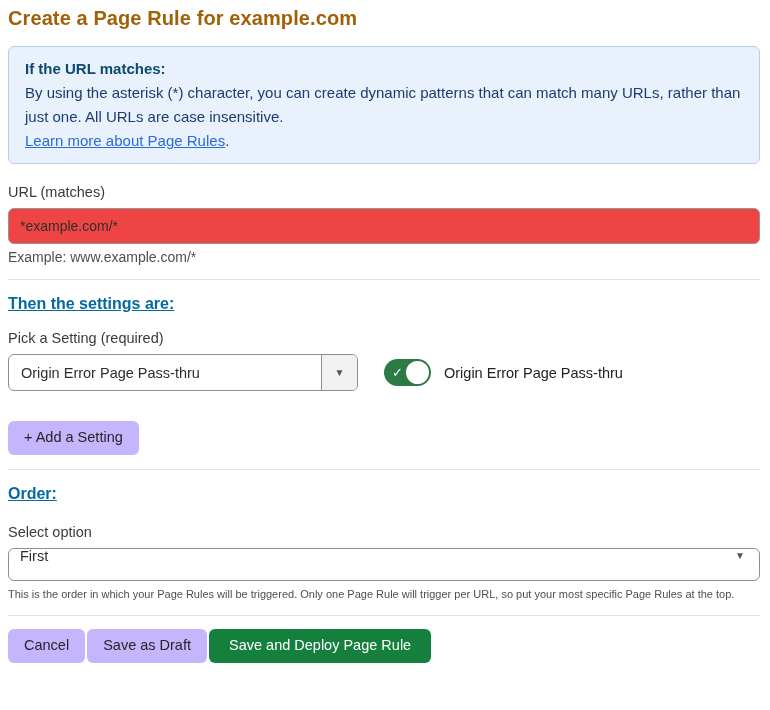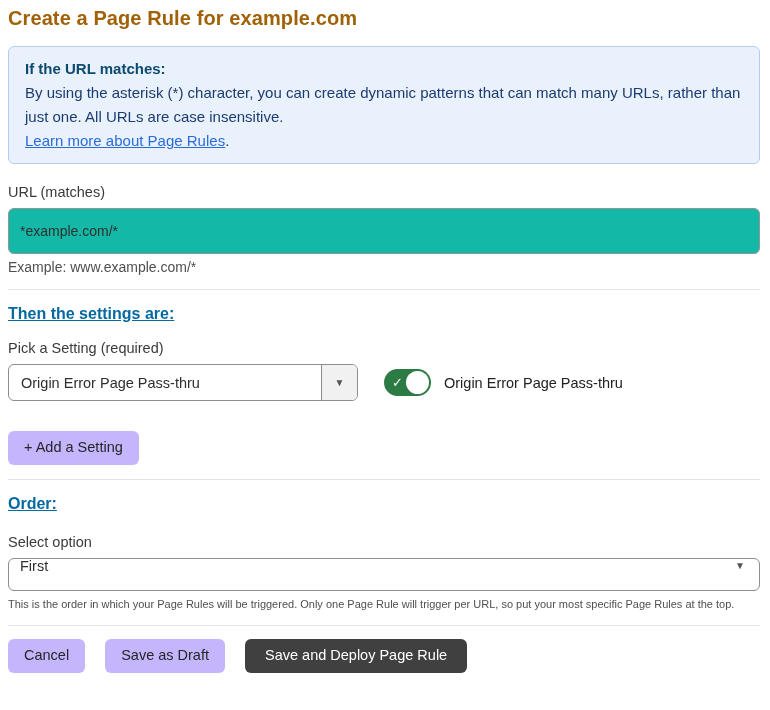--- a/index.html
+++ b/index.html
@@ -42,28 +42,28 @@
     text-decoration: underline;
     cursor: pointer;
   }
   .field-label {
     font-size: 14.5px;
     color: #3a3a3a;
     margin-bottom: 8px;
   }
   .text-input {
     width: 100%;
-    height: 46px;
+    height: 36px;
     border: 1px solid #949494;
     border-radius: 6px;
     padding: 0 11px;
     font-size: 14px;
     color: #2f2f2f;
     font-family: "Liberation Sans", "DejaVu Sans", sans-serif;
-    background: #14b8a6;
+    background: #ef4444;
     outline: none;
   }
   .helper-text {
     margin-top: 5px;
     font-size: 14px;
     color: #4f4f4f;
   }
   .divider {
     border: none;
     border-top: 1px solid #e3e3e3;
@@ -156,21 +156,21 @@
     font-family: "Liberation Sans", "DejaVu Sans", sans-serif;
     padding: 9px 16px;
     cursor: pointer;
     line-height: 1.1;
   }
   .btn-gray {
     background: #c4b5fd;
     color: #262626;
   }
   .btn-blue {
-    background: #404040;
+    background: #15803d;
     color: #ffffff;
     padding: 9px 20px;
   }
   .add-setting {
     margin-top: 30px;
   }
   .wide-select {
     display: flex;
     align-items: center;
     width: 100%;
@@ -189,21 +189,21 @@
   }
   .order-helper {
     margin-top: 5px;
     font-size: 11px;
     color: #4f4f4f;
     line-height: 1.5;
   }
   .actions-row {
     display: flex;
     align-items: center;
-    gap: 20px;
+    gap: 2px;
   }
   .mt-20 { margin-top: 20px; }
   .mt-16 { margin-top: 16px; }
 </style>
 </head>
 <body>
 
 <div class="page">
 
   <h1 class="page-title">Create a Page Rule for example.com</h1>

